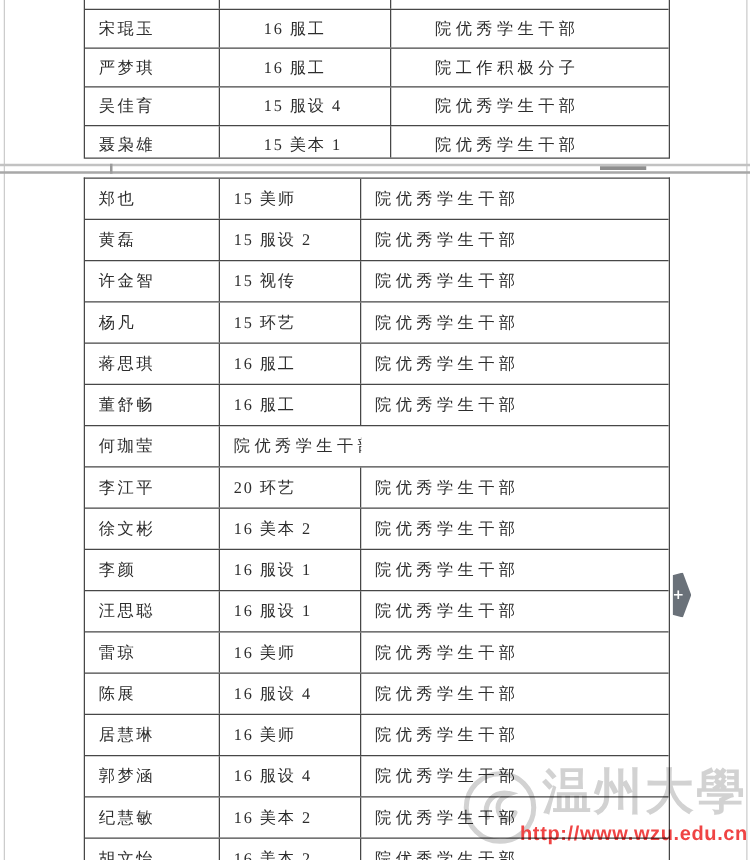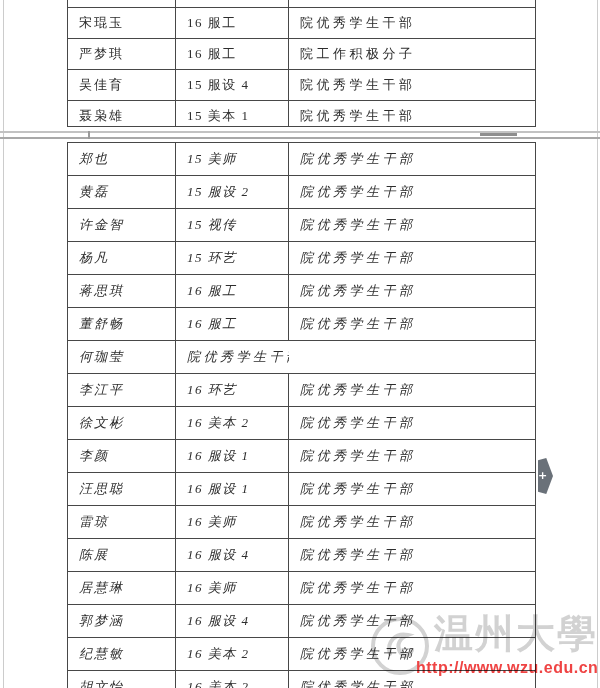--- a/index.html
+++ b/index.html
@@ -22,29 +22,29 @@
 
   
   .tbl{
     position:absolute;left:67px;width:469px;box-sizing:border-box;
     border:1px solid #474747;background:transparent;
   }
   .tbl.t1{top:-25px;height:152px;overflow:hidden;}
   .tbl.t2{top:142px;height:546px;overflow:hidden;border-bottom:none;}
   .row{display:grid;grid-template-columns:108px 113px 1fr;}
   .tbl .row + .row{border-top:1px solid #474747;}
-  .t1 .row{height:30px;}
+  .t1 .row{height:30px;gap:24px;}
   .t1 .row:first-child{height:31px;}
   .t2 .row{height:32px;}
   .cell{
     box-sizing:border-box;padding-left:11px;overflow:hidden;white-space:nowrap;
     color:#2d2d2d;font-size:13px;display:flex;align-items:center;
   }
   .t1 .cell{line-height:30px;}
-  .t2 .cell{line-height:32px;font-style:italic;}
+  .t2 .cell{line-height:32px;}
   .cell.name{border-right:1px solid #474747;letter-spacing:2px;}
   .cell.cls{border-right:1px solid #474747;letter-spacing:1.5px;}
   .cell.honor{letter-spacing:3.5px;}
 
   
   .plus-handle{
     position:absolute;left:538px;top:458px;width:15px;height:36px;
     background:#6a7179;
     clip-path:polygon(0% 6%,55% 0%,100% 50%,55% 100%,0% 94%);
     z-index:30;cursor:pointer;
@@ -141,21 +141,21 @@
       <div class="cell name">董舒畅</div>
       <div class="cell cls">16 服工</div>
       <div class="cell honor">院优秀学生干部</div>
     </div>
     <div class="row">
       <div class="cell name">何珈莹</div>
       <div class="cell honor">院优秀学生干部</div>
     </div>
     <div class="row">
       <div class="cell name">李江平</div>
-      <div class="cell cls">16 环艺</div>
+      <div class="cell cls">20 环艺</div>
       <div class="cell honor">院优秀学生干部</div>
     </div>
     <div class="row">
       <div class="cell name">徐文彬</div>
       <div class="cell cls">16 美本 2</div>
       <div class="cell honor">院优秀学生干部</div>
     </div>
     <div class="row">
       <div class="cell name">李颜</div>
       <div class="cell cls">16 服设 1</div>

